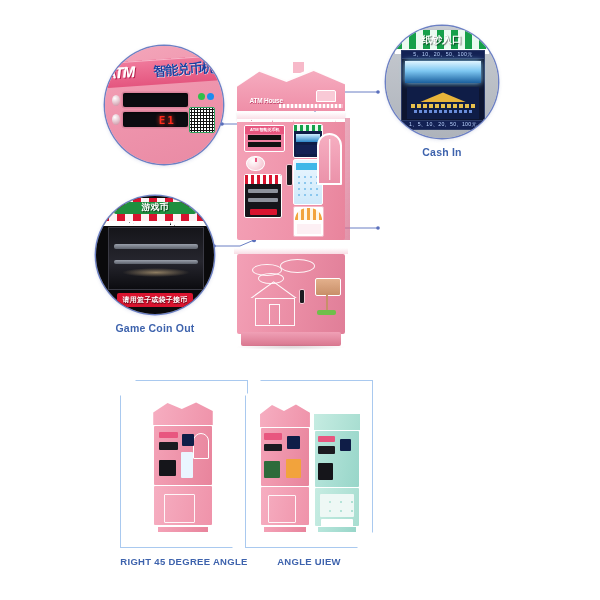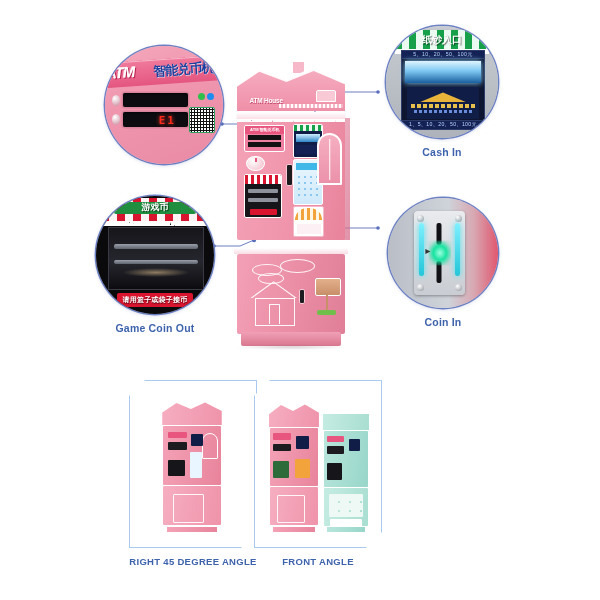--- a/index.html
+++ b/index.html
@@ -284,21 +284,21 @@
   .slot-lower{position:absolute;left:57%;top:44%;width:4%;height:16%;
     background:#1b1b20;border:1px solid #f7c9d5;border-radius:2px;}
 
   .base{position:absolute;left:8%;top:274px;width:84%;height:14px;
     background:linear-gradient(180deg,#f0a0b6,#d9778f);border-radius:2px;}
   .base .shadow{position:absolute;left:-4%;bottom:-4px;width:108%;height:6px;
     background:radial-gradient(ellipse at 50% 50%,rgba(120,90,100,.25),transparent 72%);}
 
   
   .thumbs{position:absolute;left:0;top:380px;width:600px;height:220px;}
-  .thumb{position:absolute;top:0;width:128px;height:168px;margin-left:9px;}
+  .thumb{position:absolute;top:0;width:128px;height:168px;}
   .frame{position:absolute;inset:0;
     background:#fff;
     border:1.6px solid #a9c9ef;
     clip-path:polygon(16px 0,100% 0,100% calc(100% - 16px),calc(100% - 16px) 100%,0 100%,0 16px);}
   .thumb-caption{position:absolute;top:176px;left:50%;transform:translateX(-50%);
     white-space:nowrap;color:#3e63ad;font-weight:bold;font-size:9.5px;
     letter-spacing:.3px;}
 
   
   .mini{position:absolute;}
@@ -398,39 +398,20 @@
             <span class="l1"></span>
             <span class="l2"></span>
           </div>
           <div class="denom bot">1、5、10、20、50、100元</div>
         </div>
       </div>
     </div>
     <div class="callout-label" style="top:120px;">Cash In</div>
   </div>
 
-  <div class="callout" style="left:388px;top:198px;">
-    <div class="bubble b4">
-      <div class="coinin-scene">
-        <div class="faceplate">
-          <span class="screw s1"></span>
-          <span class="screw s2"></span>
-          <span class="screw s3"></span>
-          <span class="screw s4"></span>
-          <span class="ledbar lb1"></span>
-          <span class="ledbar lb2"></span>
-          <span class="coinslot"></span>
-          <span class="coinslot low"></span>
-          <span class="greenglow"></span>
-          <span class="arrowmark">▶</span>
-        </div>
-      </div>
-    </div>
-    <div class="callout-label" style="top:118px;">Coin In</div>
-  </div>
 
   <div class="machine">
     <div class="roof">
       <div class="chimney"></div>
       <div class="roof-main"></div>
       <div class="roof-edge"></div>
       <div class="roof-sign">ATM House</div>
       <div class="roof-window"></div>
       <div class="roof-lights"></div>
     </div>
@@ -562,18 +543,18 @@
         <div class="m-lower mint-b"></div>
         <span class="m-chip" style="left:10%;top:25%;width:36%;height:5%;background:#e8567f;"></span>
         <span class="m-chip" style="left:10%;top:33%;width:36%;height:6%;background:#1b1b20;"></span>
         <span class="m-chip" style="left:56%;top:27%;width:24%;height:10%;background:#0f1d47;"></span>
         <span class="m-chip" style="left:10%;top:46%;width:32%;height:13%;background:#15151a;"></span>
         <span class="m-chip" style="left:14%;top:70%;width:72%;height:18%;background:repeating-linear-gradient(90deg,#eef8f5 0 9px,transparent 9px 11px),repeating-linear-gradient(180deg,#eef8f5 0 7px,transparent 7px 9px);"></span>
         <span class="m-chip" style="left:16%;top:90%;width:68%;height:7%;background:#ffffff;"></span>
         <span class="m-base mint-a"></span>
       </div>
 
-      <div class="thumb-caption">FRONT ANGLE</div>
+      <div class="thumb-caption">ANGLE UIEW</div>
     </div>
 
 
   </div>
 </div>
 
 </body></html>

